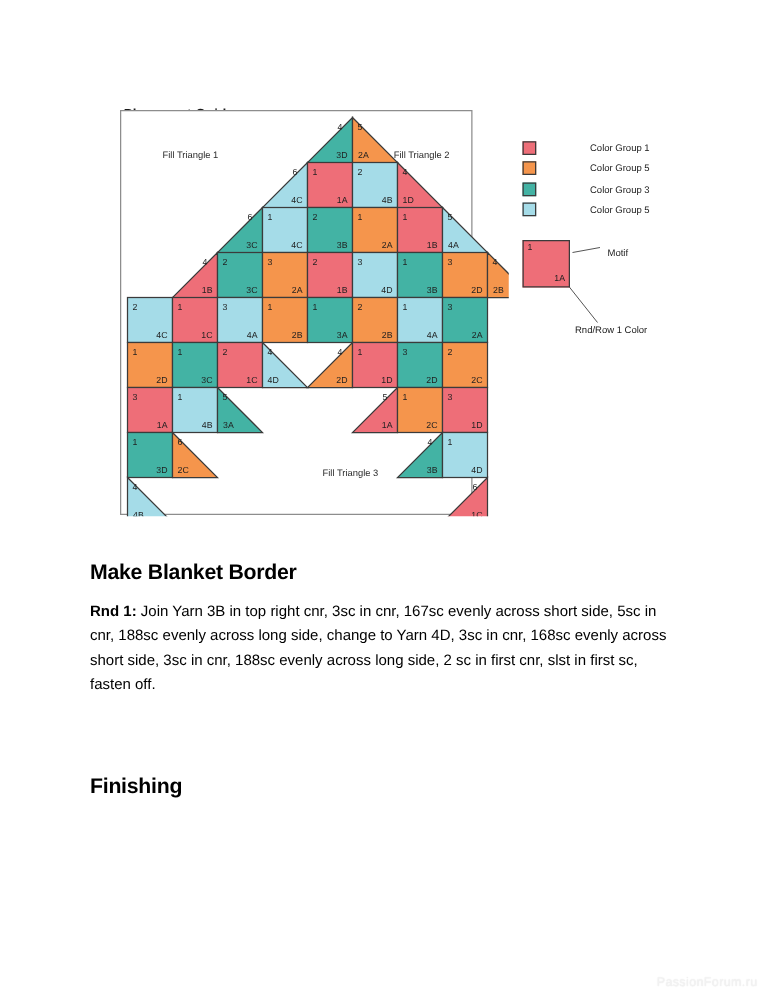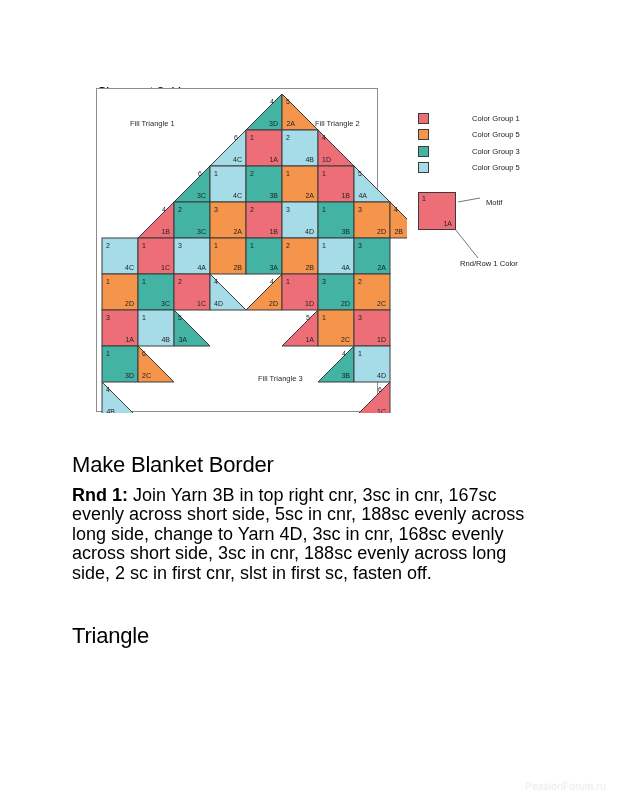--- a/index.html
+++ b/index.html
@@ -49,27 +49,27 @@
   .motif-num{position:absolute;left:3px;top:2px;font-size:7px;color:#1f1f1f;}
   .motif-code{position:absolute;right:3px;bottom:2px;font-size:7px;color:#1f1f1f;}
   .motif-label{
     position:absolute;font-size:7.6px;color:#1a1a1a;white-space:nowrap;
   }
   #motif-label-1{left:68px;top:6px;}
   #motif-label-2{left:42px;top:67px;}
 
   
   .h1{
-    position:absolute;font-size:22px;font-weight:normal;color:#000;
+    position:absolute;font-size:17px;font-weight:bold;color:#000;
     letter-spacing:-.2px;
   }
   #head-border{left:72px;top:437px;}
   #head-finishing{left:72px;top:608px;}
   .para{
-    position:absolute;width:468px;font-size:18px;line-height:19.4px;
+    position:absolute;width:468px;font-size:12px;line-height:19.4px;
     color:#000;text-align:left;
   }
   #p-rnd1{left:72px;top:468px;}
   #p-rnd2{left:72px;top:546px;}
   #p-finish{left:72px;top:637px;}
   .para b{font-weight:bold;}
 
   .watermark{
     position:absolute;right:12px;bottom:8px;
     font-size:10px;color:#f2f2f2;
@@ -363,17 +363,17 @@
     </div>
     <div class="motif-label" id="motif-label-1">Motif</div>
     <div class="motif-label" id="motif-label-2">Rnd/Row 1 Color</div>
   </div>
 
   <h1 class="h1" id="head-border">Make Blanket Border</h1>
 
   <p class="para" id="p-rnd1"><b>Rnd 1:</b><span> Join Yarn 3B in top right cnr, 3sc in cnr, 167sc evenly across short side, 5sc in cnr, 188sc evenly across long side, change to Yarn 4D, 3sc in cnr, 168sc evenly across short side, 3sc in cnr, 188sc evenly across long side, 2 sc in first cnr, slst in first sc, fasten off.</span></p>
 
 
-  <h1 class="h1" id="head-finishing">Triangle</h1>
+  <h1 class="h1" id="head-finishing">Finishing</h1>
 
 
   <div class="watermark">PassionForum.ru</div>
 </div>
 
 </body></html>

